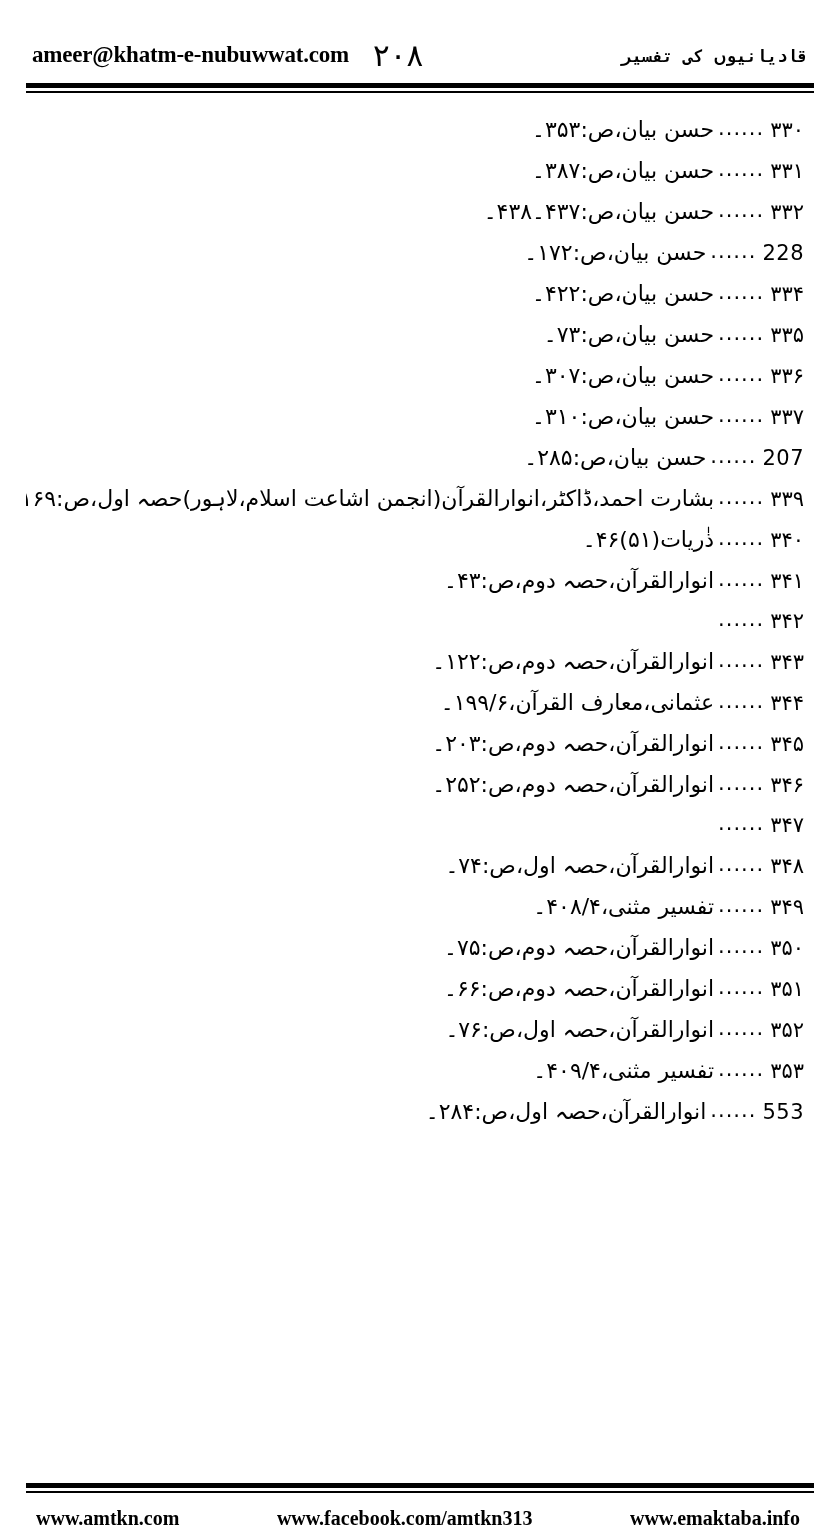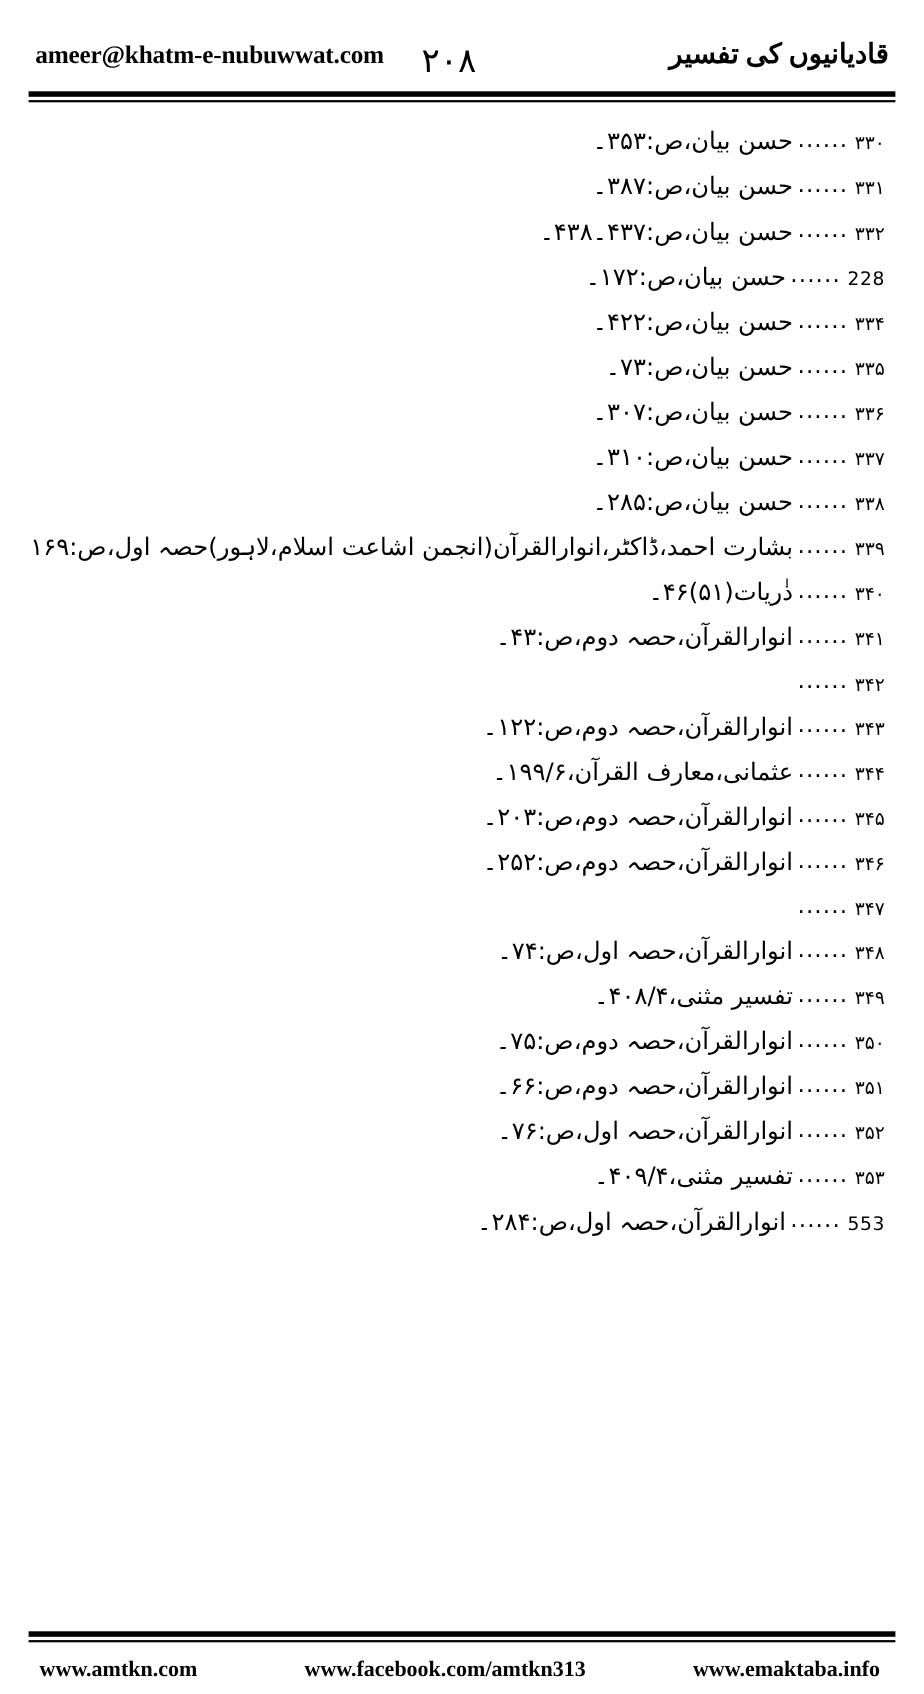--- a/index.html
+++ b/index.html
@@ -27,40 +27,40 @@
 
   
   .header-row {
     display: flex;
     align-items: baseline;
     justify-content: space-between;
     padding: 0 6px;
   }
   .header-left {
     display: flex;
-    align-items: flex-start;
-    gap: 34px;
+    align-items: center;
+    gap: 24px;
     margin-top: 19px;
   }
   .hdr-email {
     font-family: "Liberation Serif", serif;
     font-size: 23px;
     font-weight: bold;
     letter-spacing: -0.2px;
     white-space: nowrap;
   }
   .hdr-pageno {
     font-family: "DejaVu Sans", sans-serif;
     font-size: 31px;
     font-weight: normal;
     letter-spacing: 1px;
   }
   .hdr-title {
-    font-family: Liberation Serif, serif;
-    font-size: 25px;
+    font-family: Liberation Mono, monospace;
+    font-size: 17px;
     font-weight: bold;
     direction: rtl;
     white-space: nowrap;
   }
 
   .rule-top {
     margin-top: 10px;
     border-top: 5px solid #000;
     border-bottom: 2px solid #000;
     height: 3px;
@@ -80,21 +80,21 @@
     align-items: baseline;
     justify-content: flex-start;
     font-family: "DejaVu Sans", sans-serif;
     font-size: 21px;
     line-height: 1.0;
     padding: 9.5px 0;
     white-space: nowrap;
   }
   .ref-num {
     flex: 0 0 auto;
-    font-size: 17px;
+    font-size: 21px;
     letter-spacing: 0.5px;
   }
   .ref-dots {
     flex: 0 0 auto;
     font-size: 21px;
     letter-spacing: 1px;
     padding: 0 6px 0 4px;
     transform: translateY(-2px);
   }
   .ref-text {
@@ -188,21 +188,21 @@
         <span class="ref-text">حسن بیان،ص:۳۰۷۔</span>
       </div>
 
       <div class="ref-row">
         <span class="ref-num">۳۳۷</span>
         <span class="ref-dots">......</span>
         <span class="ref-text">حسن بیان،ص:۳۱۰۔</span>
       </div>
 
       <div class="ref-row">
-        <span class="ref-num">۳۳۸</span>
+        <span class="ref-num">207</span>
         <span class="ref-dots">......</span>
         <span class="ref-text">حسن بیان،ص:۲۸۵۔</span>
       </div>
 
       <div class="ref-row">
         <span class="ref-num">۳۳۹</span>
         <span class="ref-dots">......</span>
         <span class="ref-text">بشارت احمد،ڈاکٹر،انوارالقرآن(انجمن اشاعت اسلام،لاہور)حصہ اول،ص:۱۶۹۔</span>
       </div>
 

